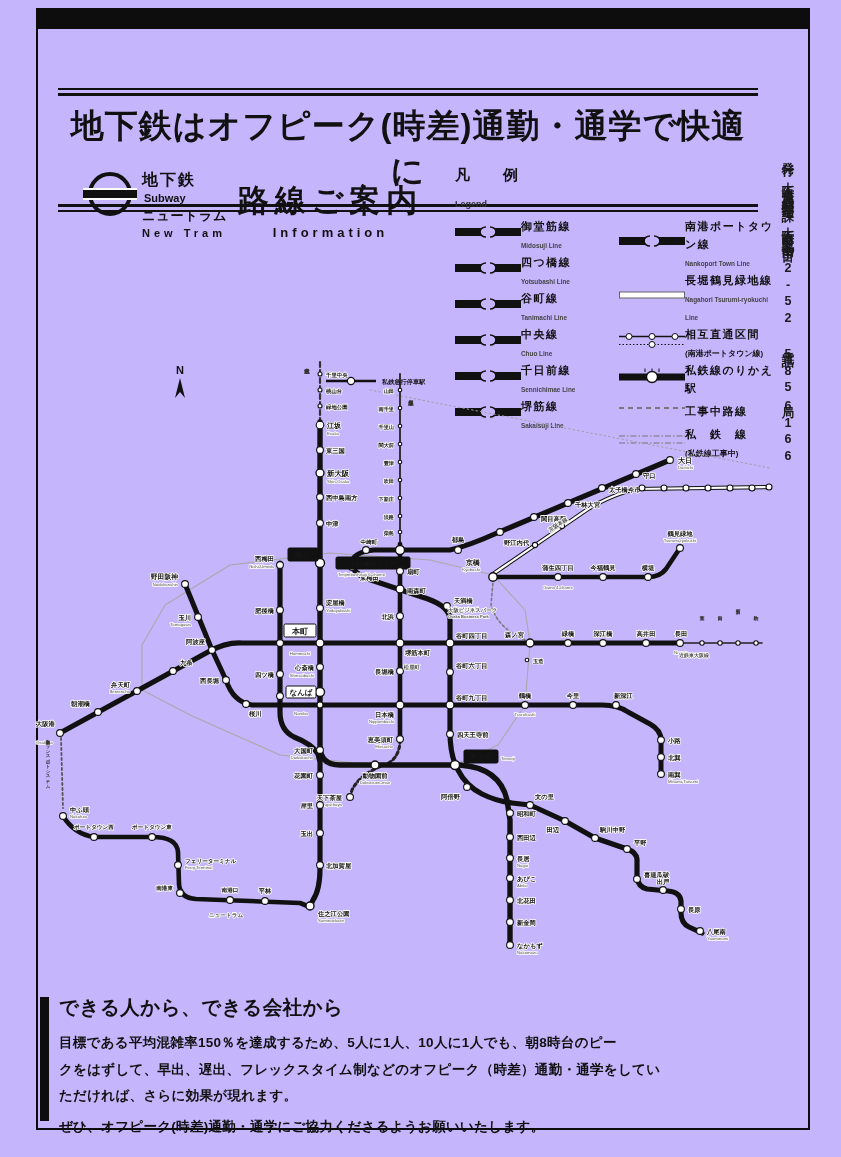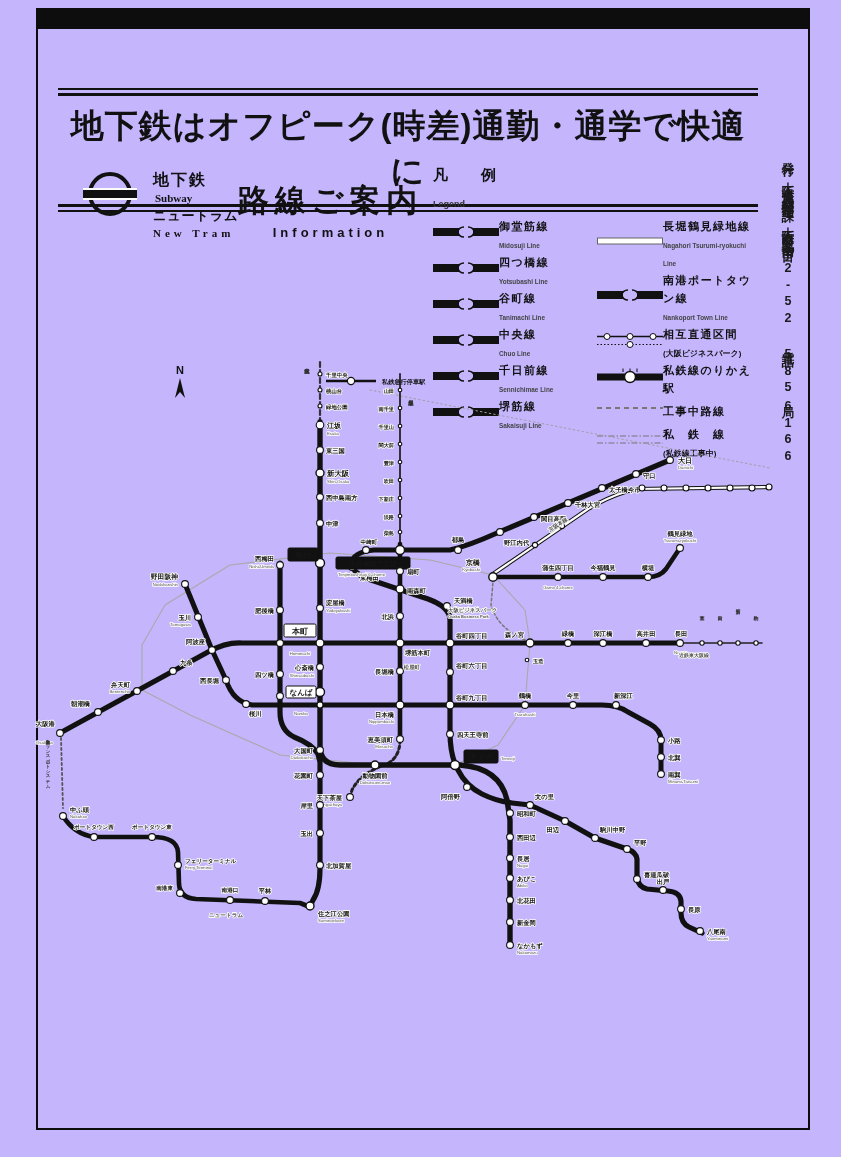--- a/index.html
+++ b/index.html
@@ -6,34 +6,34 @@
   .page{position:relative;width:841px;height:1157px;background:#c4b5fd;overflow:hidden;
         font-family:"Liberation Sans","DejaVu Sans",sans-serif;color:#111;}
   .frame{position:absolute;left:36px;top:8px;width:774px;height:1122px;box-sizing:border-box;
          border:2px solid #0d0d0d;border-top-width:21px;pointer-events:none;}
   
   .hl-outer{position:absolute;left:58px;top:88px;width:700px;
             border-top:2px solid #111;border-bottom:2px solid #111;padding:3px 0;}
   .hl-inner{border-top:3px solid #111;border-bottom:3px solid #111;padding:8px 0 10px;text-align:center;}
   .hl-inner h1{margin:0;font-size:33px;font-weight:900;letter-spacing:1px;}
   
-  .brand{position:absolute;left:88px;top:170px;display:flex;gap:21px;font-family:Liberation Serif, serif;}
+  .brand{position:absolute;left:88px;top:170px;display:flex;gap:10px;}
   .mark{width:36px;height:36px;border:4px solid #111;border-radius:50%;position:relative;flex:none;margin-top:2px;}
   .mark::after{content:"";position:absolute;left:-9px;right:-9px;top:50%;height:8px;transform:translateY(-50%);
                background:#111;border-top:2.5px solid #fcfcfa;border-bottom:2.5px solid #fcfcfa;}
   .brand .t1{font-size:16px;font-weight:900;letter-spacing:2px;}
   .brand .t2{font-size:11px;font-weight:700;margin:1px 0 3px 2px;}
   .brand .t3{font-size:13px;font-weight:900;letter-spacing:1px;}
   .brand .t4{font-size:11px;font-weight:700;margin-top:2px;letter-spacing:4px;}
   
   .routetitle{position:absolute;left:218px;top:180px;width:225px;text-align:center;}
   .routetitle .jp{font-size:31px;font-weight:700;letter-spacing:6px;}
   .routetitle .en{font-size:13px;font-weight:900;letter-spacing:4px;margin-top:3px;}
   
-  .legend{position:absolute;left:433px;top:166px;width:320px;}
+  .legend{position:absolute;left:455px;top:166px;width:320px;}
   .legend .head-jp{font-size:15px;font-weight:900;letter-spacing:9px;}
   .legend .head-en{font-size:9px;font-weight:700;color:#333;margin-top:14px;}
   .legend-cols{display:flex;gap:8px;margin-top:7px;}
   .legend-col{width:50%;}
   .lrow{display:flex;align-items:center;min-height:27.5px;}
   .lrow .sw{flex:none;width:66px;}
   .lrow .jp{font-size:11px;font-weight:900;letter-spacing:1.5px;line-height:1.15;}
   .lrow .en{font-size:6.4px;font-weight:700;color:#444;letter-spacing:0;}
   .lrow .sub{font-size:8px;font-weight:700;letter-spacing:0;}
   
@@ -130,42 +130,42 @@
                 <rect x="0" y="4" width="26" height="8" fill="#111"></rect>
                 <rect x="40" y="4" width="26" height="8" fill="#111"></rect>
                 <path d="M31,3 a6,5 0 0 0 0,10 M35,3 a6,5 0 0 1 0,10" stroke="#111" stroke-width="1.6" fill="none"></path>
               </svg></span>
             <span><span class="jp">堺筋線</span><br><span class="en">Sakaisuji Line</span></span>
           </div>
         </div>
       <div class="legend-col" id="legend-right">
           <div class="lrow">
             <span class="sw"><svg width="66" height="16" viewBox="0 0 66 16">
+                <rect x="0" y="4" width="26" height="8" fill="#111"></rect>
+                <rect x="40" y="4" width="26" height="8" fill="#111"></rect>
+                <path d="M31,3 a6,5 0 0 0 0,10 M35,3 a6,5 0 0 1 0,10" stroke="#111" stroke-width="1.6" fill="none"></path>
+              </svg></span>
+            <span><span class="jp">南港ポートタウン線</span><br><span class="en">Nankoport Town Line</span></span>
+          </div>
+          <div class="lrow">
+            <span class="sw"><svg width="66" height="16" viewBox="0 0 66 16">
                 <rect x="0.5" y="5" width="65" height="6" fill="#fff" stroke="#666" stroke-width="1"></rect>
               </svg></span>
             <span><span class="jp">長堀鶴見緑地線</span><br><span class="en">Nagahori Tsurumi-ryokuchi Line</span></span>
-          </div>
-          <div class="lrow">
-            <span class="sw"><svg width="66" height="16" viewBox="0 0 66 16">
-                <rect x="0" y="4" width="26" height="8" fill="#111"></rect>
-                <rect x="40" y="4" width="26" height="8" fill="#111"></rect>
-                <path d="M31,3 a6,5 0 0 0 0,10 M35,3 a6,5 0 0 1 0,10" stroke="#111" stroke-width="1.6" fill="none"></path>
-              </svg></span>
-            <span><span class="jp">南港ポートタウン線</span><br><span class="en">Nankoport Town Line</span></span>
           </div>
           <div class="lrow">
             <span class="sw"><svg width="66" height="16" viewBox="0 0 66 16">
                 <line x1="0" y1="4.5" x2="66" y2="4.5" stroke="#111" stroke-width="1.6"></line>
                 <circle cx="10" cy="4.5" r="3" fill="#fff" stroke="#111"></circle>
                 <circle cx="33" cy="4.5" r="3" fill="#fff" stroke="#111"></circle>
                 <circle cx="56" cy="4.5" r="3" fill="#fff" stroke="#111"></circle>
                 <line x1="0" y1="12.5" x2="66" y2="12.5" stroke="#111" stroke-width="1" stroke-dasharray="1.5 2"></line>
                 <circle cx="33" cy="12.5" r="3" fill="#fff" stroke="#111"></circle>
               </svg></span>
-            <span><span class="jp">相互直通区間</span><br><span class="sub">(大阪ビジネスパーク)</span></span>
+            <span><span class="jp">相互直通区間</span><br><span class="sub">(南港ポートタウン線)</span></span>
           </div>
           <div class="lrow">
             <span class="sw"><svg width="66" height="16" viewBox="0 0 66 16">
                 <line x1="26" y1="0.5" x2="26" y2="4" stroke="#111"></line>
                 <line x1="33" y1="0.5" x2="33" y2="4" stroke="#111"></line>
                 <line x1="40" y1="0.5" x2="40" y2="4" stroke="#111"></line>
                 <rect x="0" y="5.5" width="66" height="7" fill="#111"></rect>
                 <circle cx="33" cy="9" r="5.5" fill="#fff" stroke="#111" stroke-width="1.4"></circle>
               </svg></span>
             <span><span class="jp">私鉄線のりかえ駅</span></span>
@@ -485,13 +485,23 @@
       <text x="708" y="245" font-size="4.6" class="vtext">新石切</text>
       <text x="726" y="252" font-size="4.6" class="vtext">生駒</text>
       <text x="18" y="376" font-size="4.4" class="vtext">大阪港トランスポートシステム</text>
       <text x="150" y="14" text-anchor="middle" font-size="11" font-weight="900" fill="#111">N</text>
       <polygon points="150,18 145,38 150,32 155,38" fill="#111"></polygon>
       <line x1="296" y1="21" x2="346" y2="21" stroke="#111" stroke-width="2.4"></line>
       <circle cx="321" cy="21" r="3.6" fill="#fff" stroke="#111" stroke-width="1.2"></circle>
       <text x="352" y="24" font-size="6.2" class="st">私鉄急行停車駅</text>
     </svg>
 
+  <div class="footer">
+    <div class="fbar"></div>
+    <h2 class="fhead">できる人から、できる会社から</h2>
+    <div class="fbody" id="footer-body">
+        <div>目標である平均混雑率150％を達成するため、5人に1人、10人に1人でも、朝8時台のピー</div>
+        <div>クをはずして、早出、遅出、フレックスタイム制などのオフピーク（時差）通勤・通学をしてい</div>
+        <div>ただければ、さらに効果が現れます。</div>
+        <div>ぜひ、オフピーク(時差)通勤・通学にご協力くださるようお願いいたします。</div>
+      </div>
+  </div>
 </div>
 
 </body></html>

